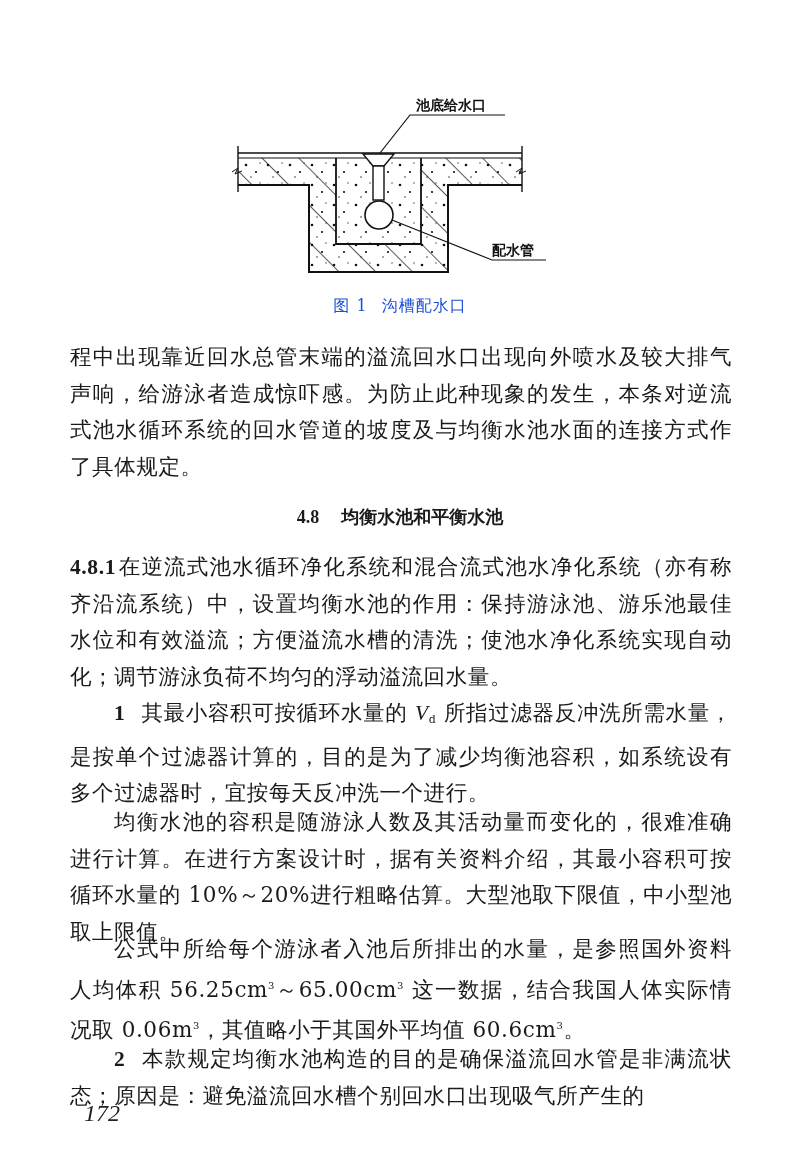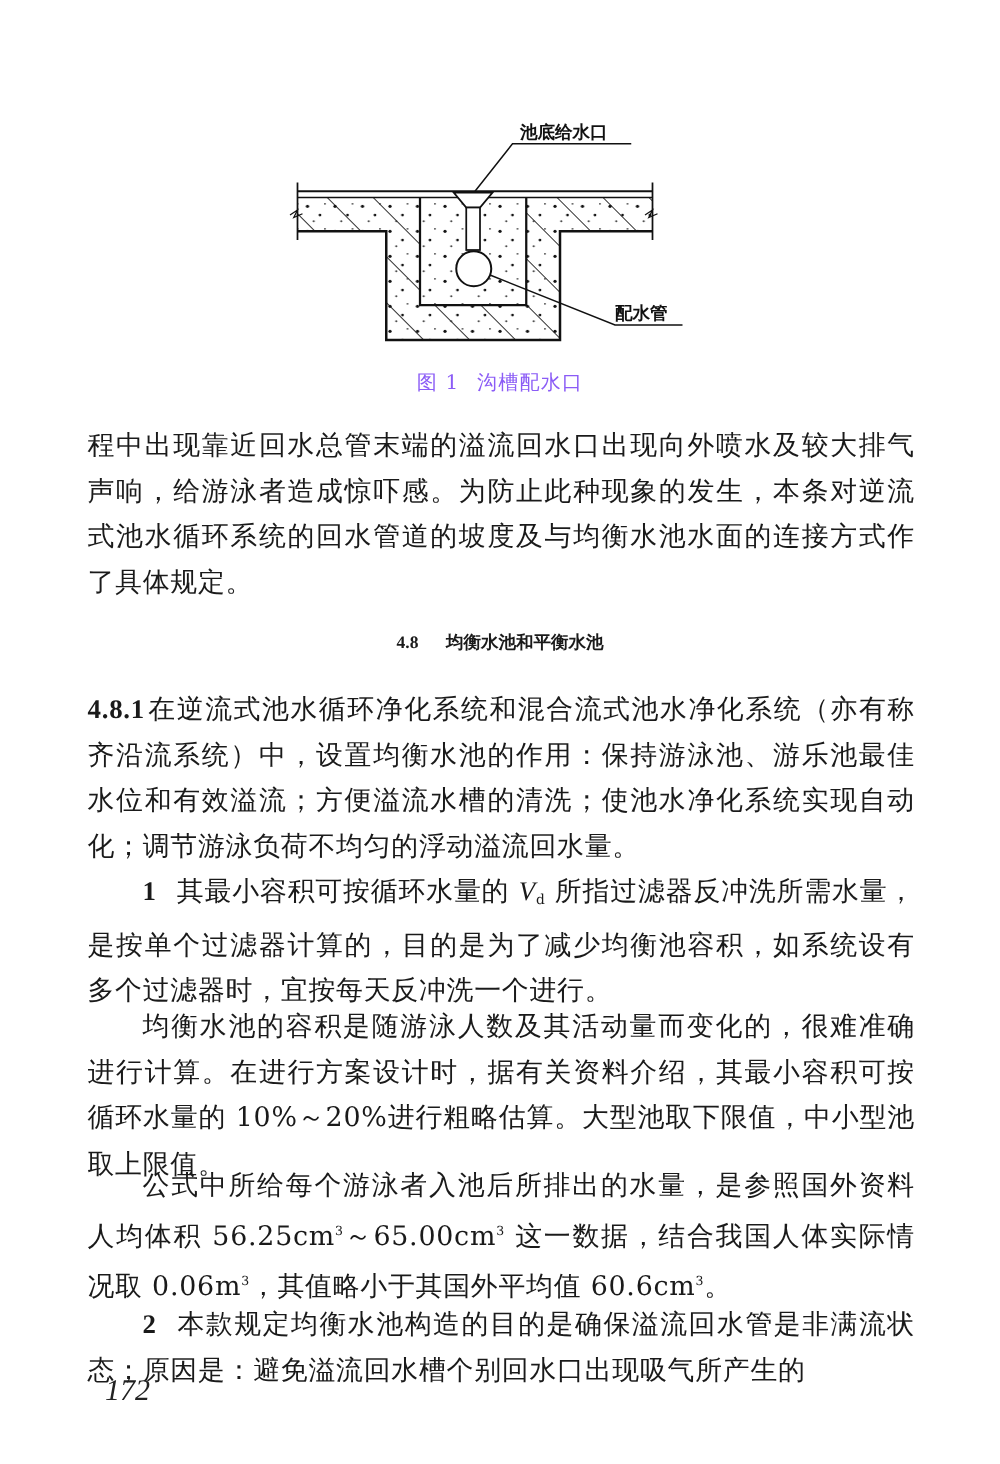--- a/index.html
+++ b/index.html
@@ -1,27 +1,27 @@
 <!DOCTYPE html>
 <html><head>
 <meta charset="utf-8">
 <style>
   html, body { margin:0; padding:0; background:#ffffff; }
   body { width:800px; height:1171px; position:relative; overflow:hidden;
          font-family:"DejaVu Serif","Liberation Serif",serif; color:#1a1a1a; }
   .fig { position:absolute; left:220px; top:80px; width:360px; height:240px; }
   .caption { position:absolute; left:0; width:800px; top:296px; text-align:center;
-             font-size:16px; letter-spacing:1px; color:#8b5cf6; }
+             font-size:16px; letter-spacing:1px; color:#1d4ed8; }
   .caption .num { margin-right:14px; }
   .para { position:absolute; left:70px; width:662px; font-size:21.5px; line-height:36.5px;
           text-align:justify; text-align-last:left; letter-spacing:0.6px; }
   .para p { margin:0; }
   .indent { text-indent:44px; }
   .section-title { position:absolute; left:0; width:800px; top:505px; text-align:center;
-                   font-size:14px; font-weight:bold; font-family:"DejaVu Sans","Liberation Sans",sans-serif; }
+                   font-size:18px; font-weight:bold; font-family:"DejaVu Sans","Liberation Sans",sans-serif; }
   .section-title .sn { margin-right:22px; font-family:"Liberation Serif",serif; }
   .bold-num { font-weight:bold; font-family:"Liberation Serif",serif; }
   .clause-num { font-weight:bold; font-family:"Liberation Serif",serif; margin-right:2px; }
   .sub { font-size:11px; vertical-align:-3px; }
   .sup { font-size:10px; vertical-align:8px; }
   .ital { font-style:italic; font-family:"Liberation Serif",serif; }
   .page-num { position:absolute; left:84px; top:1100px; font-size:24px; font-style:italic;
               font-family:"Liberation Serif",serif; color:#222; }
   .lbl { font-family:"DejaVu Sans","Liberation Sans",sans-serif; font-weight:bold; font-size:14px; fill:#111; }
 </style>

